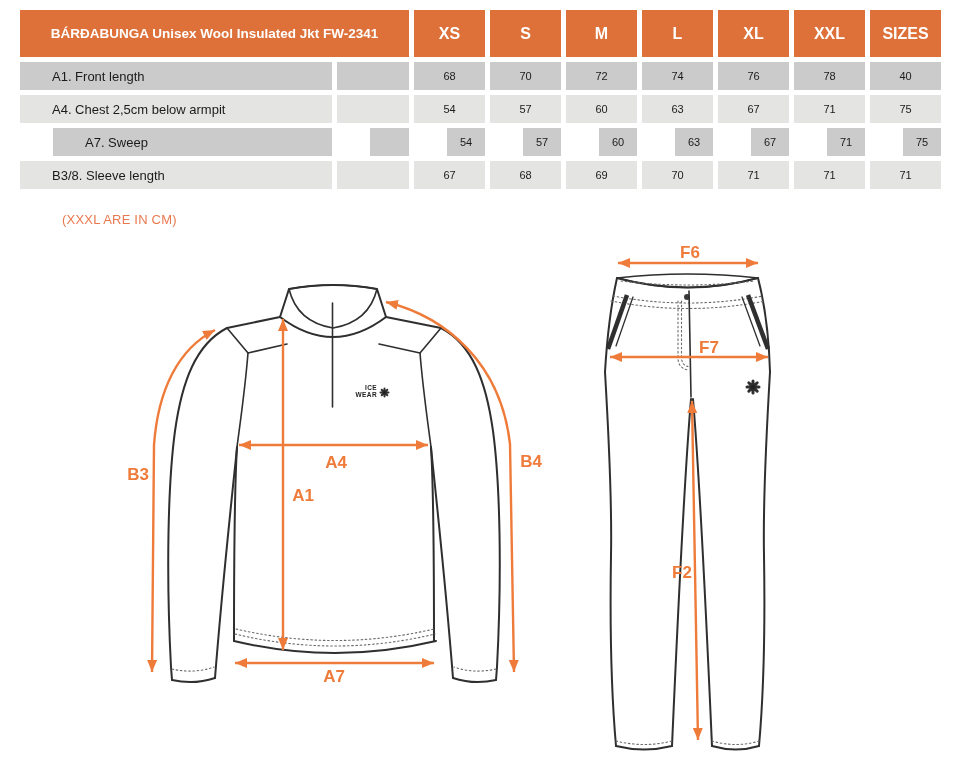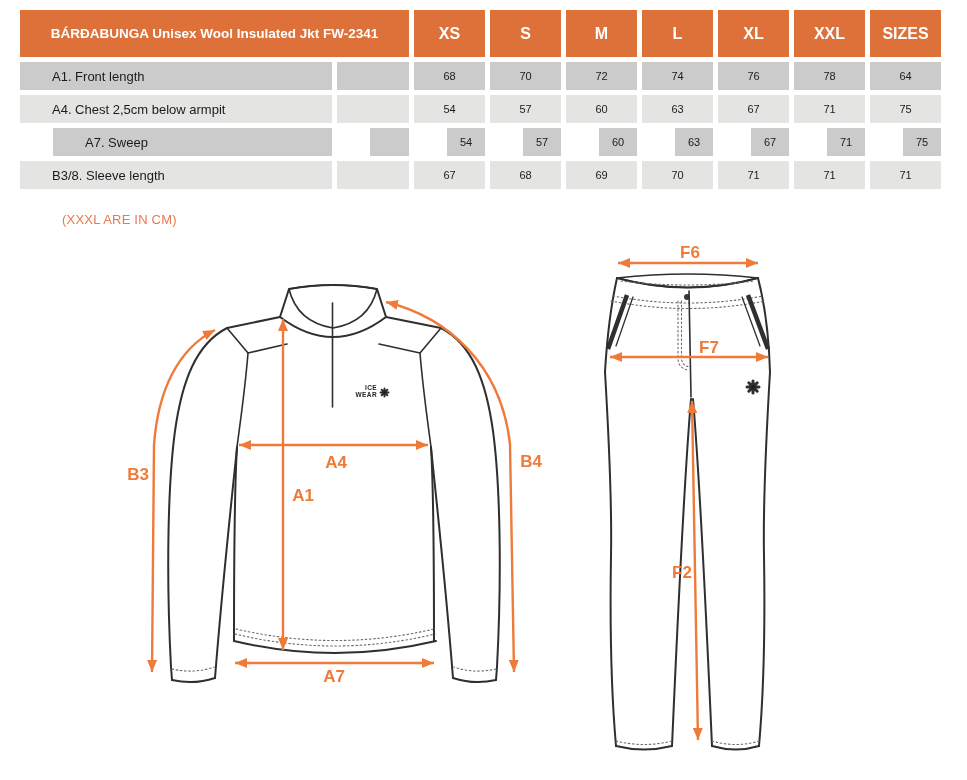--- a/index.html
+++ b/index.html
@@ -68,21 +68,21 @@
     <div class="cell th">SIZES</div>
 
     <div class="cell label-cell r0">A1. Front length</div>
     <div class="cell r0"></div>
     <div class="cell val-cell r0">68</div>
     <div class="cell val-cell r0">70</div>
     <div class="cell val-cell r0">72</div>
     <div class="cell val-cell r0">74</div>
     <div class="cell val-cell r0">76</div>
     <div class="cell val-cell r0">78</div>
-    <div class="cell val-cell r0">64</div>
+    <div class="cell val-cell r0">40</div>
 
     <div class="cell label-cell r1">A4. Chest 2,5cm below armpit</div>
     <div class="cell r1"></div>
     <div class="cell val-cell r1">54</div>
     <div class="cell val-cell r1">57</div>
     <div class="cell val-cell r1">60</div>
     <div class="cell val-cell r1">63</div>
     <div class="cell val-cell r1">67</div>
     <div class="cell val-cell r1">71</div>
     <div class="cell val-cell r1">75</div>

